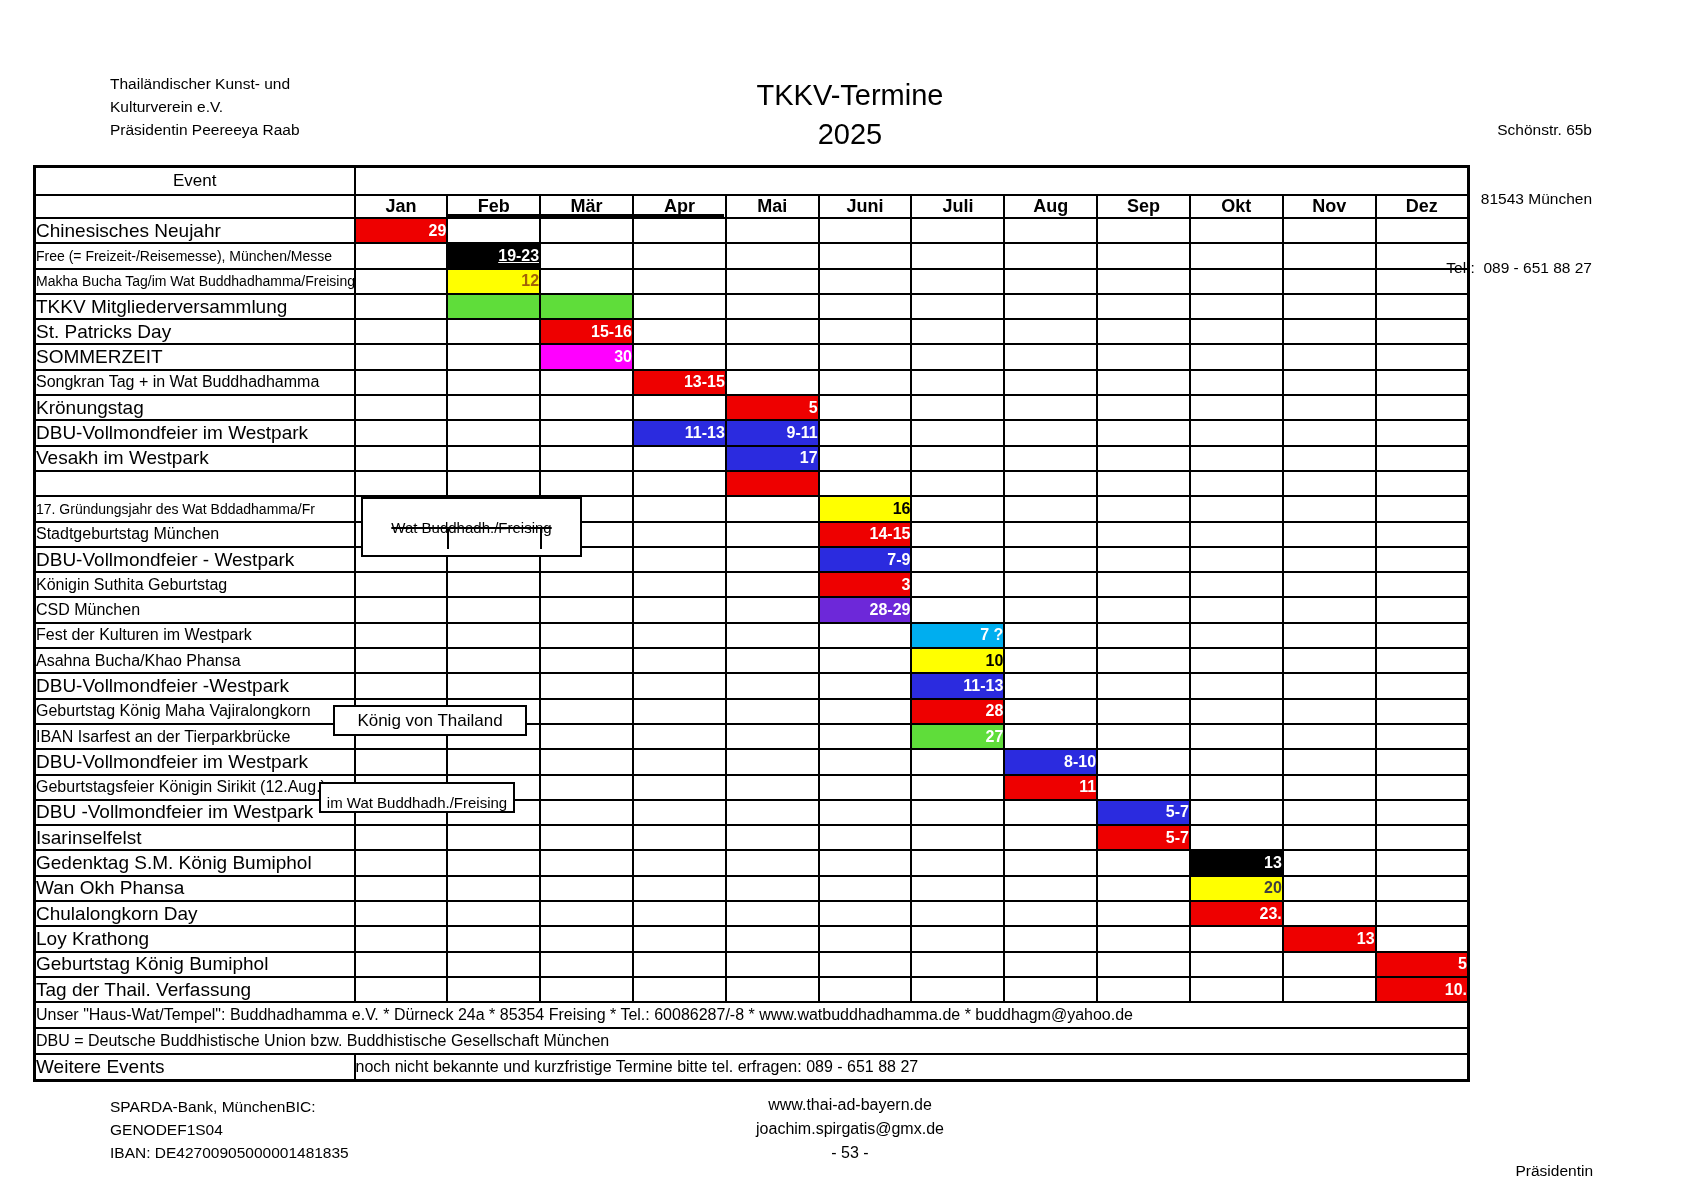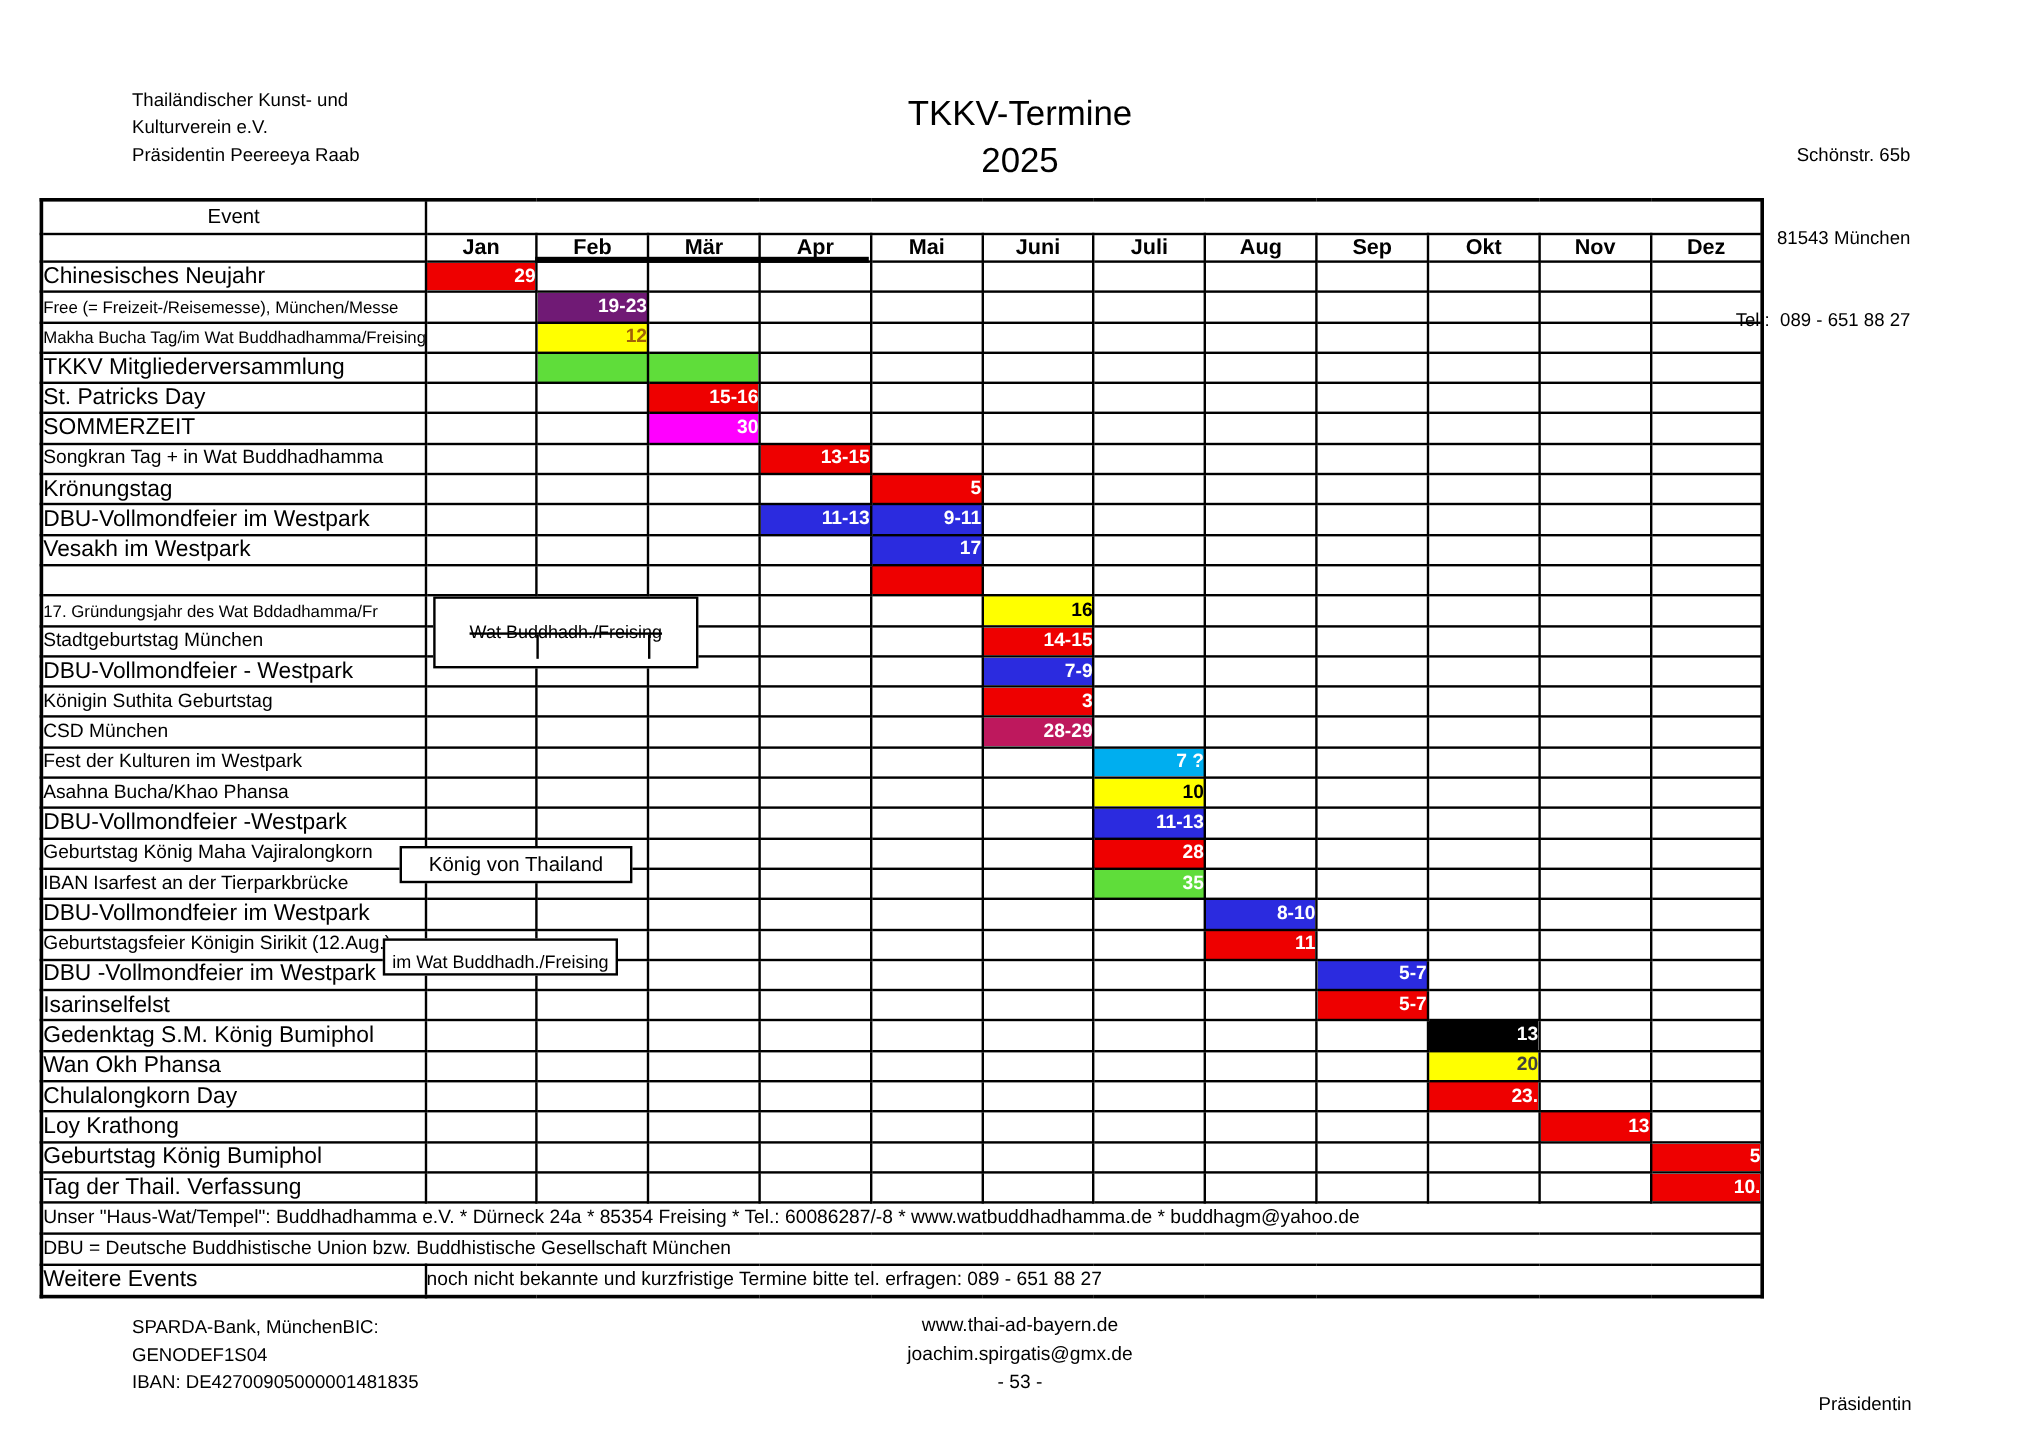--- a/index.html
+++ b/index.html
@@ -117,21 +117,21 @@
             <td></td>
             <td></td>
             <td></td>
             <td></td>
             <td></td>
             <td></td>
           </tr>
           <tr>
             <td class="label sz-sm">Free (= Freizeit-/Reisemesse), München/Messe</td>
             <td></td>
-            <td class="val" style="background-color: #701a75; color: rgb(255, 255, 255);">19-23</td>
+            <td class="val" style="background-color: #000000; color: rgb(255, 255, 255); text-decoration: underline;">19-23</td>
             <td></td>
             <td></td>
             <td></td>
             <td></td>
             <td></td>
             <td></td>
             <td></td>
             <td></td>
             <td></td>
             <td></td>
@@ -331,21 +331,21 @@
             <td></td>
             <td></td>
           </tr>
           <tr>
             <td class="label sz-md">CSD München</td>
             <td></td>
             <td></td>
             <td></td>
             <td></td>
             <td></td>
-            <td class="val" style="background-color: #be185d; color: rgb(255, 255, 255);">28-29</td>
+            <td class="val" style="background-color: #6d28d9; color: rgb(255, 255, 255);">28-29</td>
             <td></td>
             <td></td>
             <td></td>
             <td></td>
             <td></td>
             <td></td>
           </tr>
           <tr>
             <td class="label sz-md">Fest der Kulturen im Westpark</td>
             <td></td>
@@ -407,21 +407,21 @@
             <td></td>
           </tr>
           <tr>
             <td class="label sz-md">IBAN Isarfest an der Tierparkbrücke</td>
             <td></td>
             <td></td>
             <td></td>
             <td></td>
             <td></td>
             <td></td>
-            <td class="val" style="background-color: rgb(95, 221, 58); color: rgb(255, 255, 255);">35</td>
+            <td class="val" style="background-color: rgb(95, 221, 58); color: rgb(255, 255, 255);">27</td>
             <td></td>
             <td></td>
             <td></td>
             <td></td>
             <td></td>
           </tr>
           <tr>
             <td class="label sz-lg">DBU-Vollmondfeier im Westpark</td>
             <td></td>
             <td></td>

